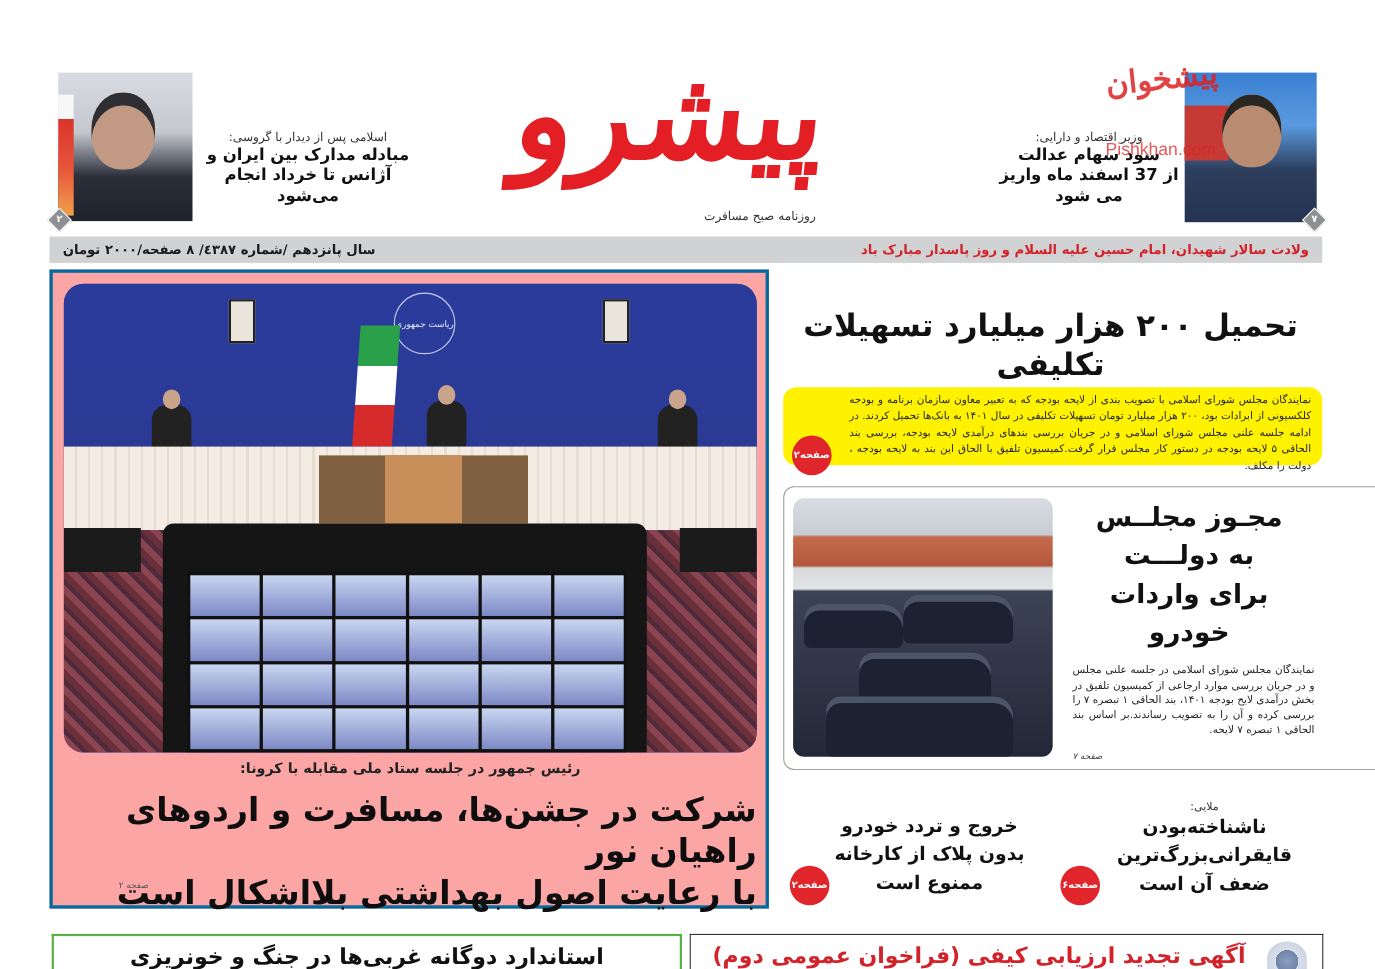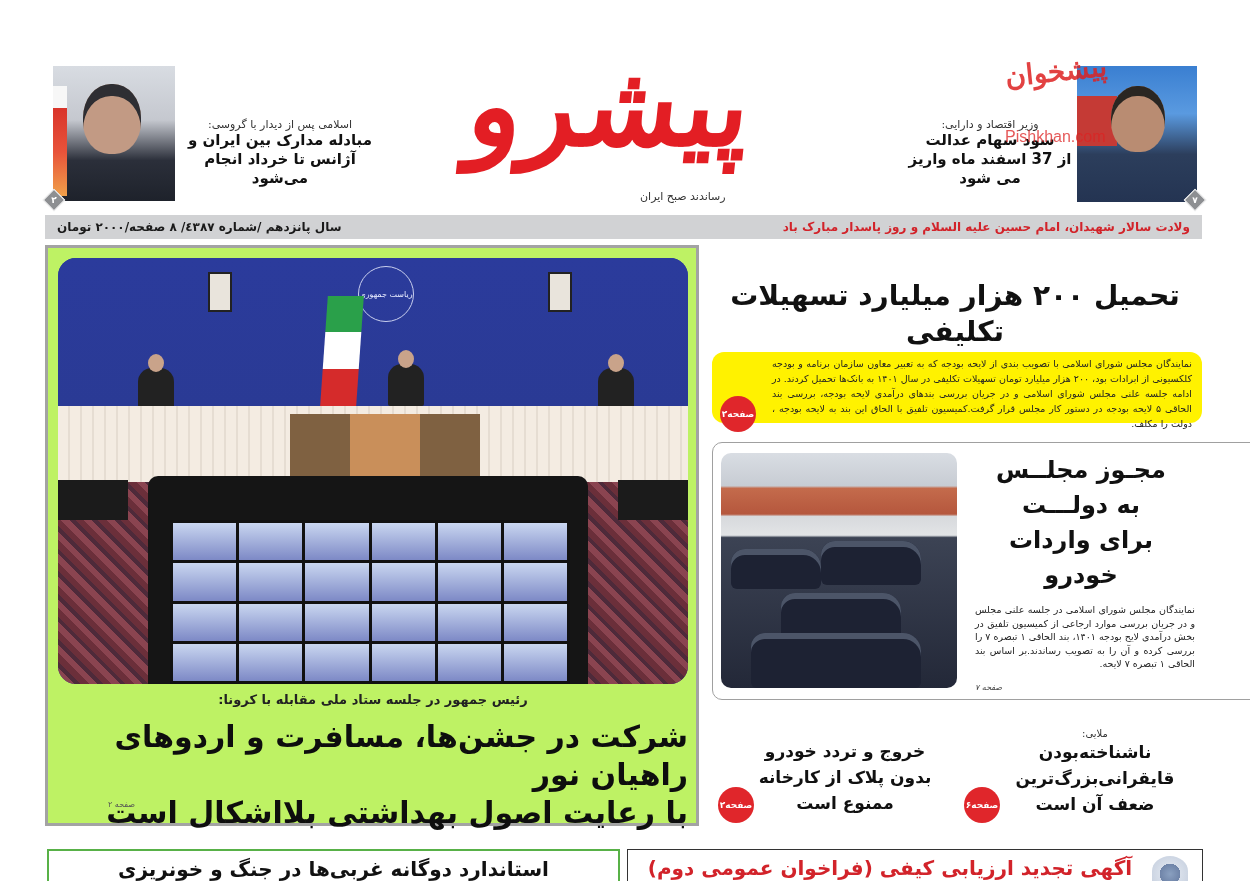--- a/index.html
+++ b/index.html
@@ -27,21 +27,21 @@
   .diamond span { display:block; transform: rotate(-45deg); color: #fff; font-size: 9px; text-align: center; line-height: 14px; font-weight: bold; }
 
   .watermark { left: 1005px; top: 55px; color: #d22; font-family: "DejaVu Serif", serif; font-weight: bold; font-size: 28px; opacity: .85; transform: rotate(-6deg); }
   .watermark-en { left: 1005px; top: 128px; color: #d22; font-size: 16px; font-family: "Liberation Sans", sans-serif; opacity: .75; direction: ltr; }
 
   
   .datebar { left: 45px; top: 215px; width: 1157px; height: 24px; background: #d1d2d4; display: flex; align-items: center; justify-content: space-between; padding: 0 12px; font-size: 12px; font-weight: bold; }
   .datebar .mid { color: #d2232a; }
 
   
-  .mainbox { left: 45px; top: 245px; width: 654px; height: 581px; border: 3px solid #a3a3a3; background: #bef264; }
+  .mainbox { left: 45px; top: 245px; width: 654px; height: 581px; border: 3px solid #0369a1; background: #fca5a5; }
   .mainphoto { position: absolute; left: 10px; top: 10px; width: 630px; height: 426px; border-radius: 18px; overflow: hidden; background: #2a3c9a; }
   .mainphoto .wall { position:absolute; left:0; top:0; width:100%; height: 160px; background: linear-gradient(180deg,#2b3b9c 0%, #2a3a94 100%); }
   .mainphoto .emblem { position:absolute; left: 300px; top: 8px; width: 56px; height: 56px; border-radius: 50%; border: 1px solid #c9cfee; color: #e8ecff; font-size: 8px; text-align: center; line-height: 56px; }
   .mainphoto .portrait { position:absolute; top: 14px; width: 24px; height: 40px; background: #e9e4dc; border: 2px solid #222; }
   .mainphoto .flagv { position:absolute; left: 266px; top: 38px; width: 36px; height: 110px; background: linear-gradient(180deg,#2aa04a 0,#2aa04a 33%,#fff 33%,#fff 66%,#d52b2b 66%); transform: skewX(-4deg); }
   .mainphoto .table { position:absolute; left:0; top: 148px; width:100%; height: 76px; background: repeating-linear-gradient(90deg,#f4ece2 0,#f4ece2 10px,#e6ddd2 10px,#e6ddd2 12px); }
   .mainphoto .podium { position:absolute; left: 232px; top: 156px; width: 190px; height: 62px; background: #7f6141; }
   .mainphoto .podium i { position:absolute; left: 60px; top:0; width: 70px; height: 62px; background: #c98f5a; }
   .mainphoto .person { position:absolute; width: 36px; height: 42px; background: #222; border-radius: 14px 14px 2px 2px; }
   .mainphoto .person b { position:absolute; left: 10px; top: -14px; width: 16px; height: 18px; border-radius: 50%; background: #c9a38a; }
@@ -75,21 +75,21 @@
   
   .strip-left { left: 47px; top: 849px; width: 573px; height: 40px; border: 2px solid #58b147; border-bottom: none; padding: 6px 10px 0; font-size: 20px; font-weight: bold; color: #111; text-align: center; overflow: hidden; white-space: nowrap; }
   .strip-right { left: 627px; top: 849px; width: 576px; height: 40px; border: 1px solid #333; border-bottom: none; padding: 6px 60px 0 10px; font-size: 20px; font-weight: bold; color: #d2232a; text-align: center; overflow: hidden; white-space: nowrap; }
   .wing-icon { position:absolute; right: 14px; top: 6px; width: 36px; height: 30px; border-radius: 50% 50% 10% 10%; background: radial-gradient(circle at 50% 60%, #8aa0c0 0, #6f84a8 40%, #d8dfea 41%, #c2ccdc 100%); }
 </style>
 </head>
 <body>
 
 <div class="abs logo">
   <div class="logo-word">پیشرو</div>
-  <div class="logo-sub">رساندند صبح ایران</div>
+  <div class="logo-sub">روزنامه صبح مسافرت</div>
 </div>
 
 <div class="abs photo-left">
   <div class="flag"></div>
   <div class="face"></div>
 </div>
 <div class="abs diamond" style="left:46px; top:192px;">
     <span>۲</span>
   </div>
 <div class="abs teaser" style="left:180px; top:118px; width:200px;">

